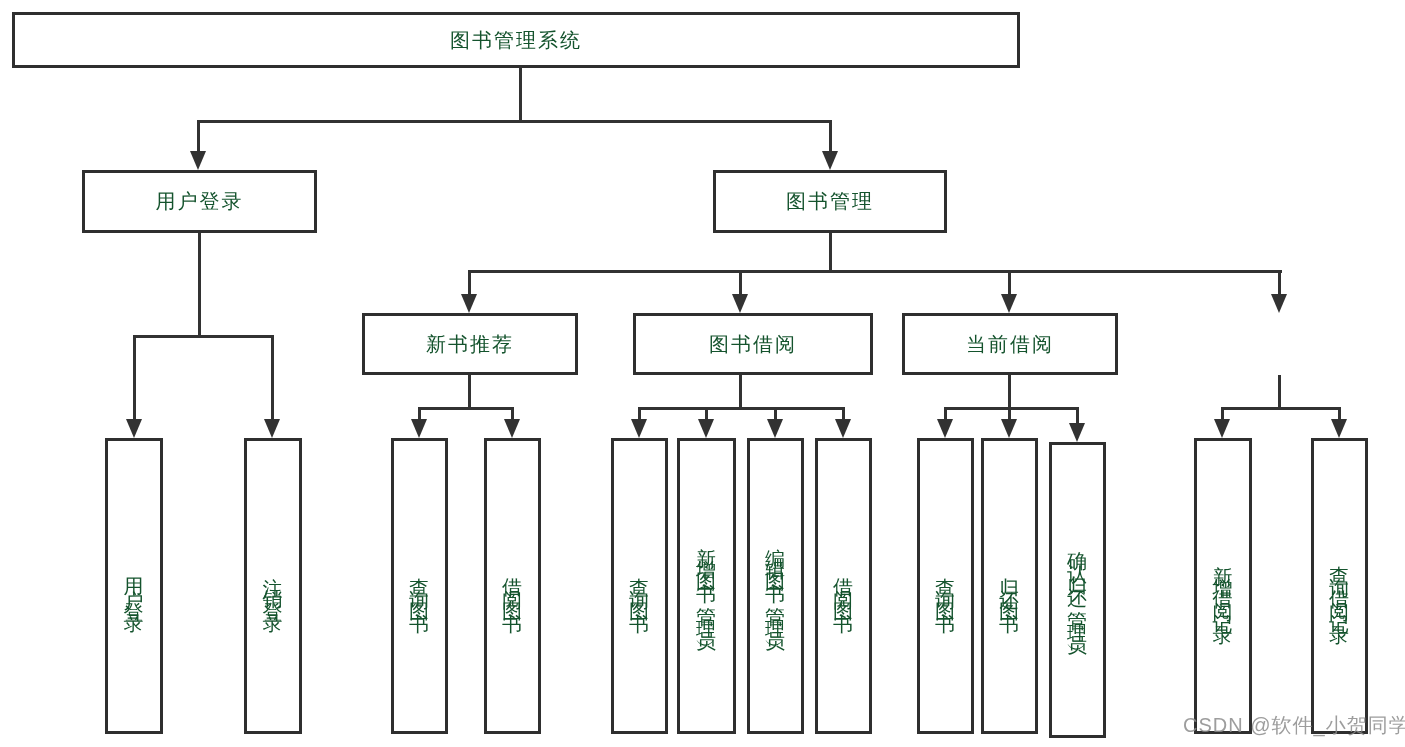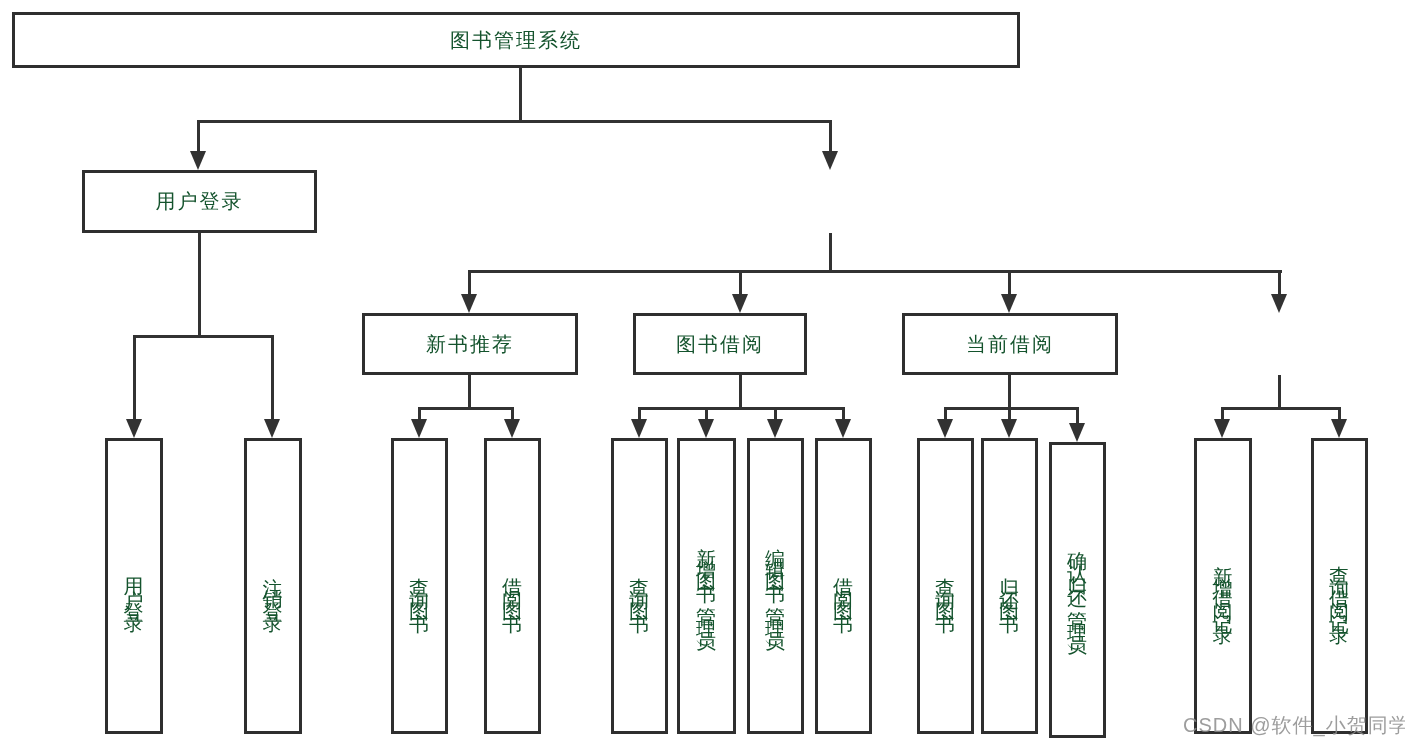--- a/index.html
+++ b/index.html
@@ -33,25 +33,28 @@
 
 <div class="canvas">
 
   <div class="node" style="left:12px; top:12px; width:1008px; height:56px;">
     <span>图书管理系统</span>
   </div>
 
   <div class="node" style="left:82px; top:170px; width:235px; height:63px;">
     <span>用户登录</span>
   </div>
+  <div class="node" style="left:713px; top:170px; width:234px; height:63px;">
+    <span>图书管理</span>
+  </div>
 
   <div class="node" style="left:362px; top:313px; width:216px; height:62px;">
     <span>新书推荐</span>
   </div>
-  <div class="node" style="left:633px; top:313px; width:174px; height:62px;">
+  <div class="node" style="left:633px; top:313px; width:240px; height:62px;">
     <span>图书借阅</span>
   </div>
   <div class="node" style="left:902px; top:313px; width:216px; height:62px;text-align:right;">
     <span>当前借阅</span>
   </div>
 
   <div class="node vnode" style="left:105px; top:438px; width:58px; height:296px;">
     <span>用户登录</span>
   </div>
   <div class="node vnode" style="left:244px; top:438px; width:58px; height:296px;">

